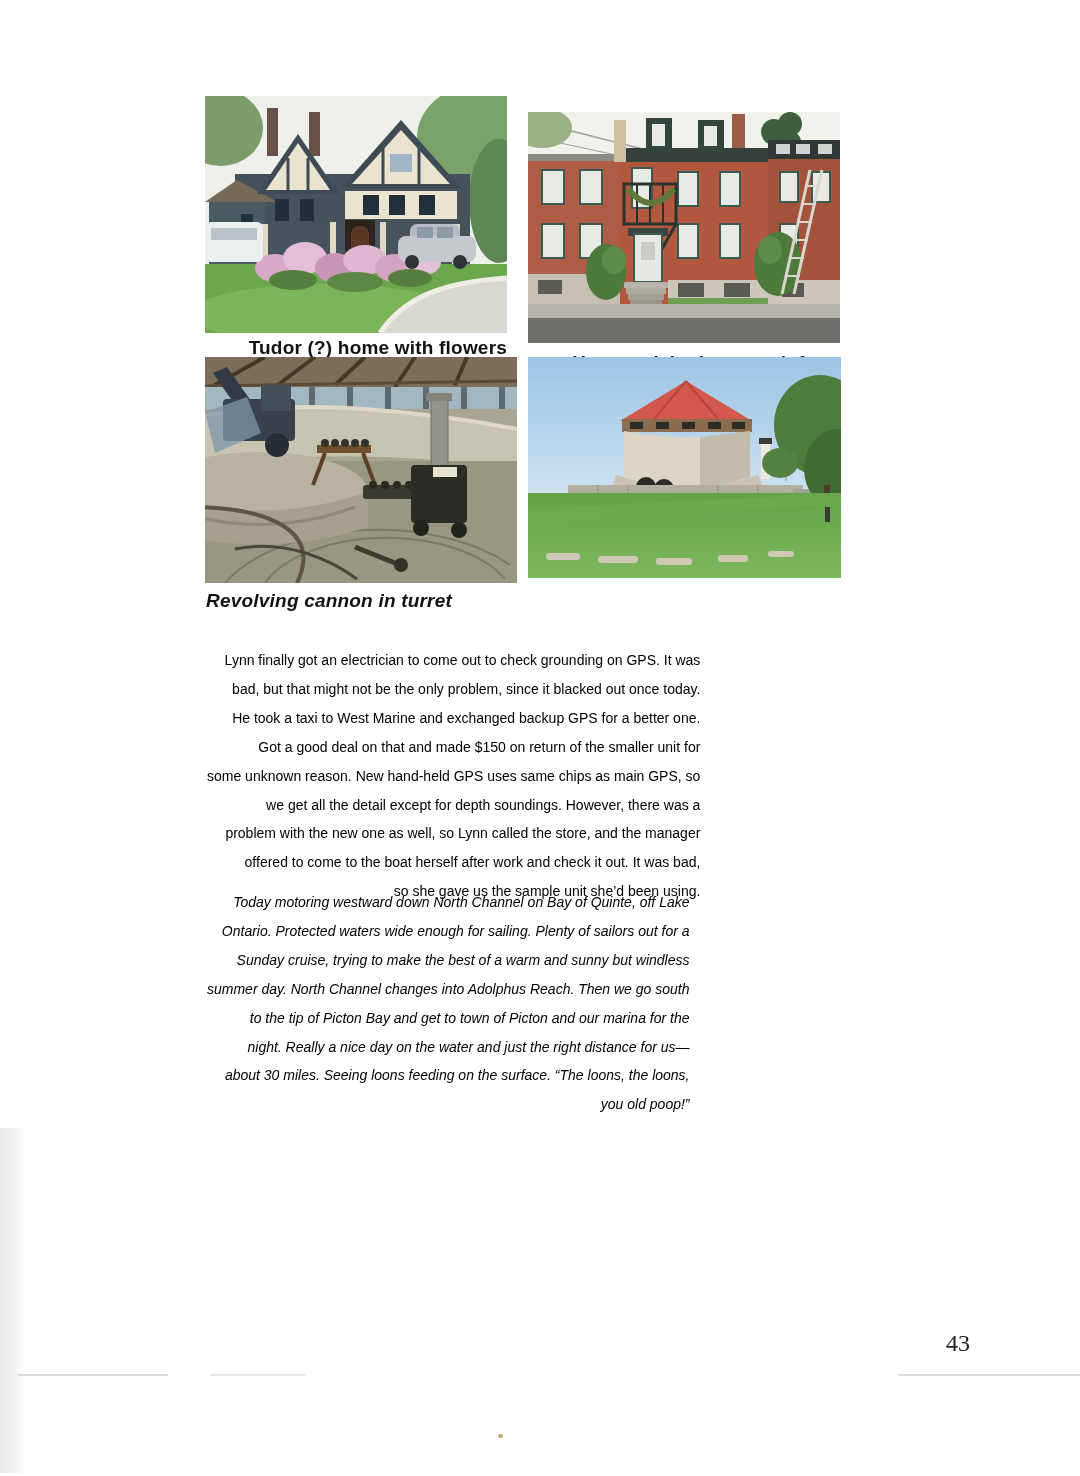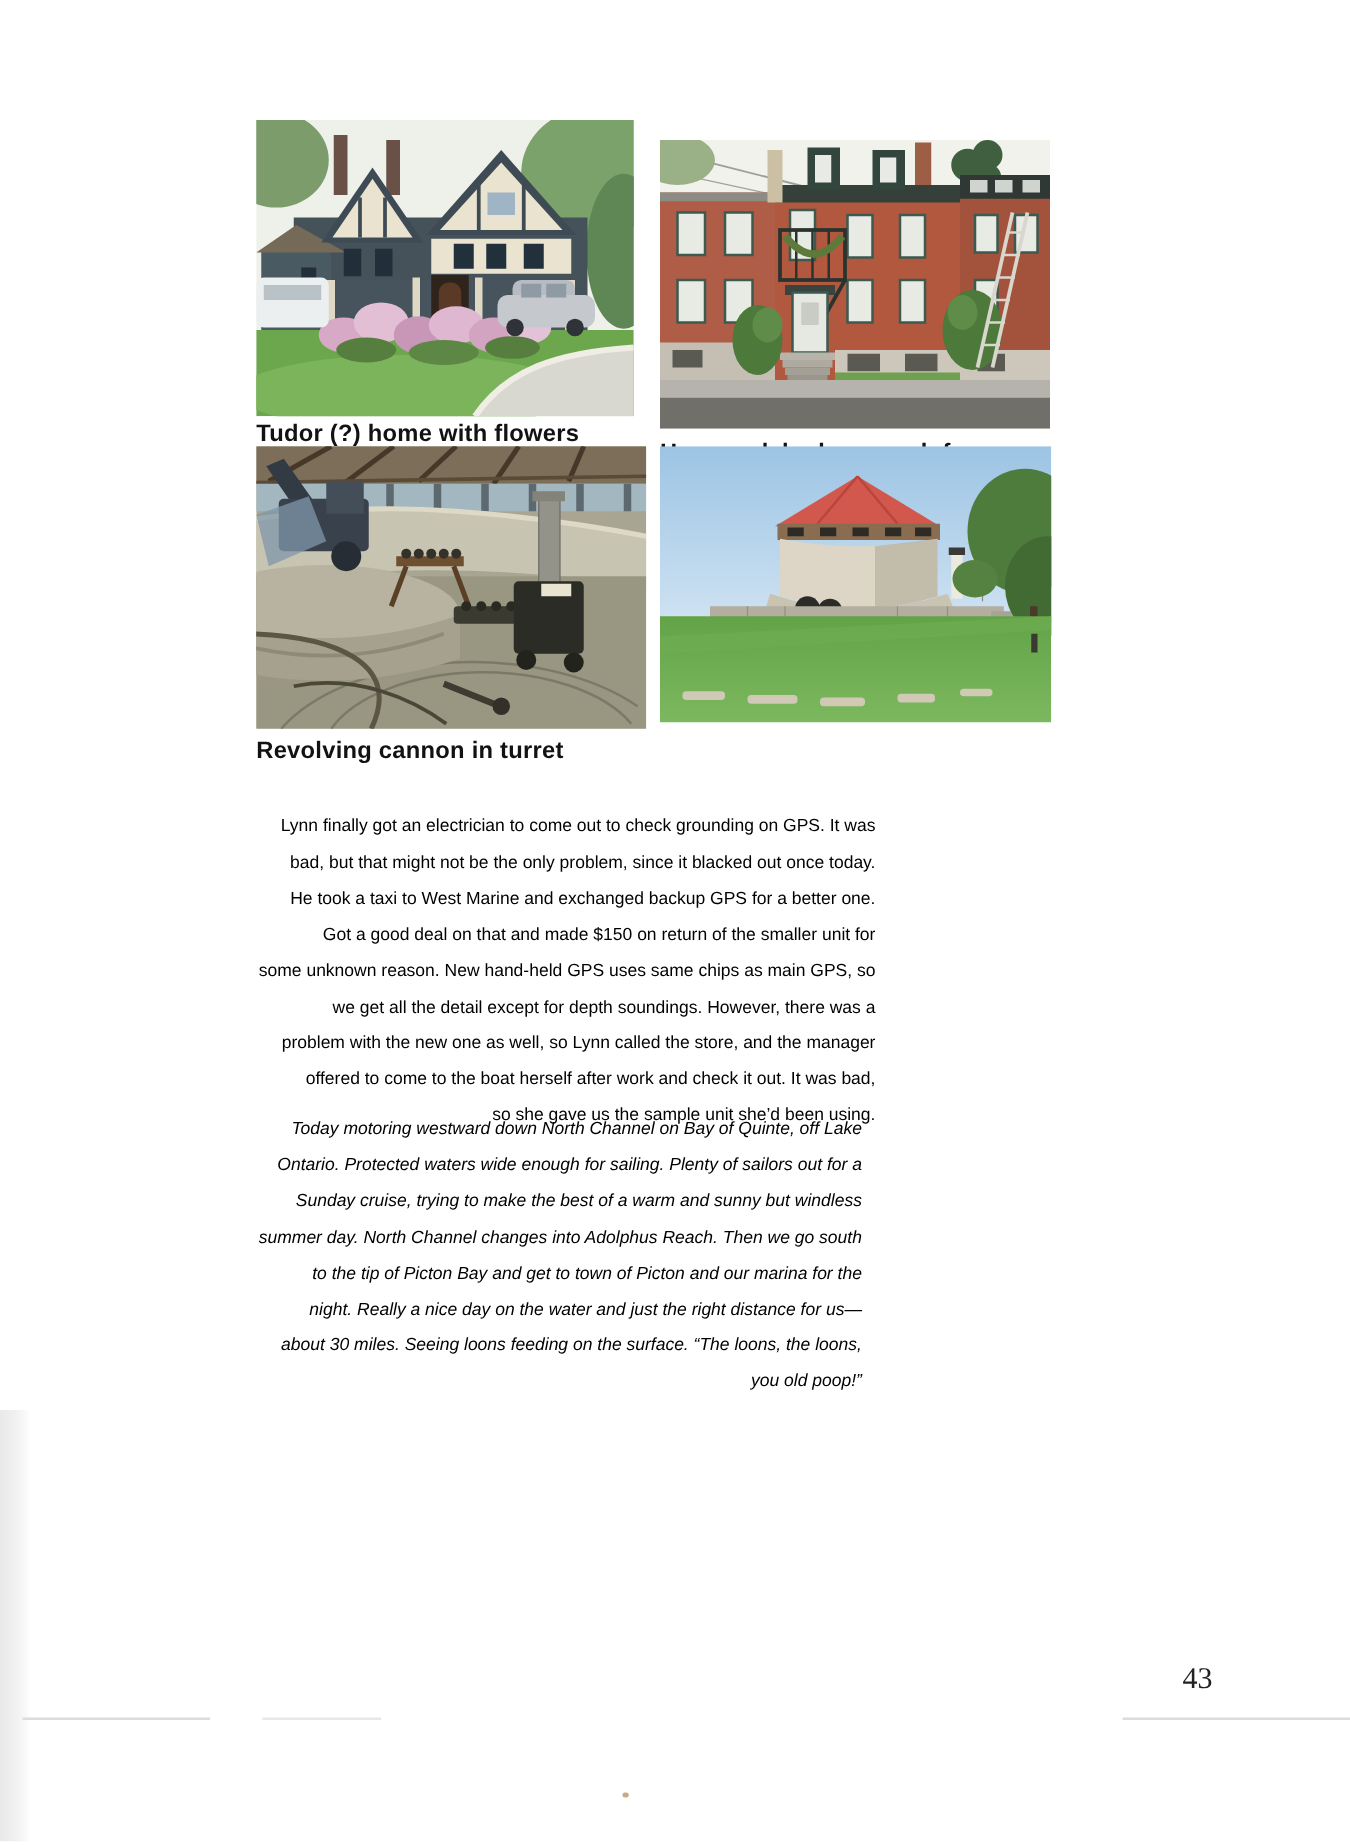--- a/index.html
+++ b/index.html
@@ -5,21 +5,21 @@
   html,body { margin:0; padding:0; background:#ffffff; }
   .page {
     position:relative; width:1080px; height:1476px; background:#ffffff;
     overflow:hidden; font-family:"Liberation Sans", sans-serif;
   }
   .photo-fig { position:absolute; margin:0; }
   .photo-fig svg { display:block; }
   .caption {
     font-family:"Liberation Sans", sans-serif;
     font-weight:bold; font-size:19px; color:#121212;
-    text-align:left; letter-spacing:0.2px;
+    text-align:right; letter-spacing:0.2px;
   }
   .cap-gap4 { margin-top:4px; }
   .cap-gap9 { margin-top:9px; }
   .cap-gap7 { margin-top:7px; }
   .cap-gap12 { margin-top:12px; }
   .para {
     position:absolute; left:207px;
     font-family:"Liberation Sans", sans-serif;
     font-size:14px; line-height:28.9px; color:#000000;
     white-space:pre;
@@ -203,21 +203,21 @@
         <line x1="267" y1="128" x2="280" y2="128" stroke="#d9d6cd" stroke-width="2"></line>
         <line x1="263" y1="146" x2="276" y2="146" stroke="#d9d6cd" stroke-width="2"></line>
         <line x1="259" y1="164" x2="272" y2="164" stroke="#d9d6cd" stroke-width="2"></line>
       </g>
       <rect x="0" y="192" width="312" height="14" fill="#b5b3ab"></rect>
       <rect x="0" y="206" width="312" height="25" fill="#716f69"></rect>
     </svg>
     <figcaption class="caption cap-gap9">Hammock bed on porch for heat</figcaption>
   </figure>
 
-  <figure class="photo-fig" style="left:205px; top:357px; width:247px;">
+  <figure class="photo-fig" style="left:205px; top:357px; width:247px;font-style:italic;">
     <svg width="312" height="226" viewBox="0 0 312 226">
       <rect x="0" y="0" width="312" height="226" fill="#a8a593"></rect>
       <g>
         <rect x="0" y="0" width="312" height="30" fill="#7d6e59"></rect>
         <line x1="10" y1="28" x2="60" y2="0" stroke="#463828" stroke-width="4"></line>
         <line x1="70" y1="30" x2="110" y2="0" stroke="#463828" stroke-width="4"></line>
         <line x1="130" y1="28" x2="160" y2="0" stroke="#463828" stroke-width="4"></line>
         <line x1="190" y1="30" x2="210" y2="0" stroke="#463828" stroke-width="4"></line>
         <line x1="250" y1="28" x2="262" y2="0" stroke="#463828" stroke-width="4"></line>
         <line x1="0" y1="29" x2="312" y2="24" stroke="#5a4a38" stroke-width="3"></line>

